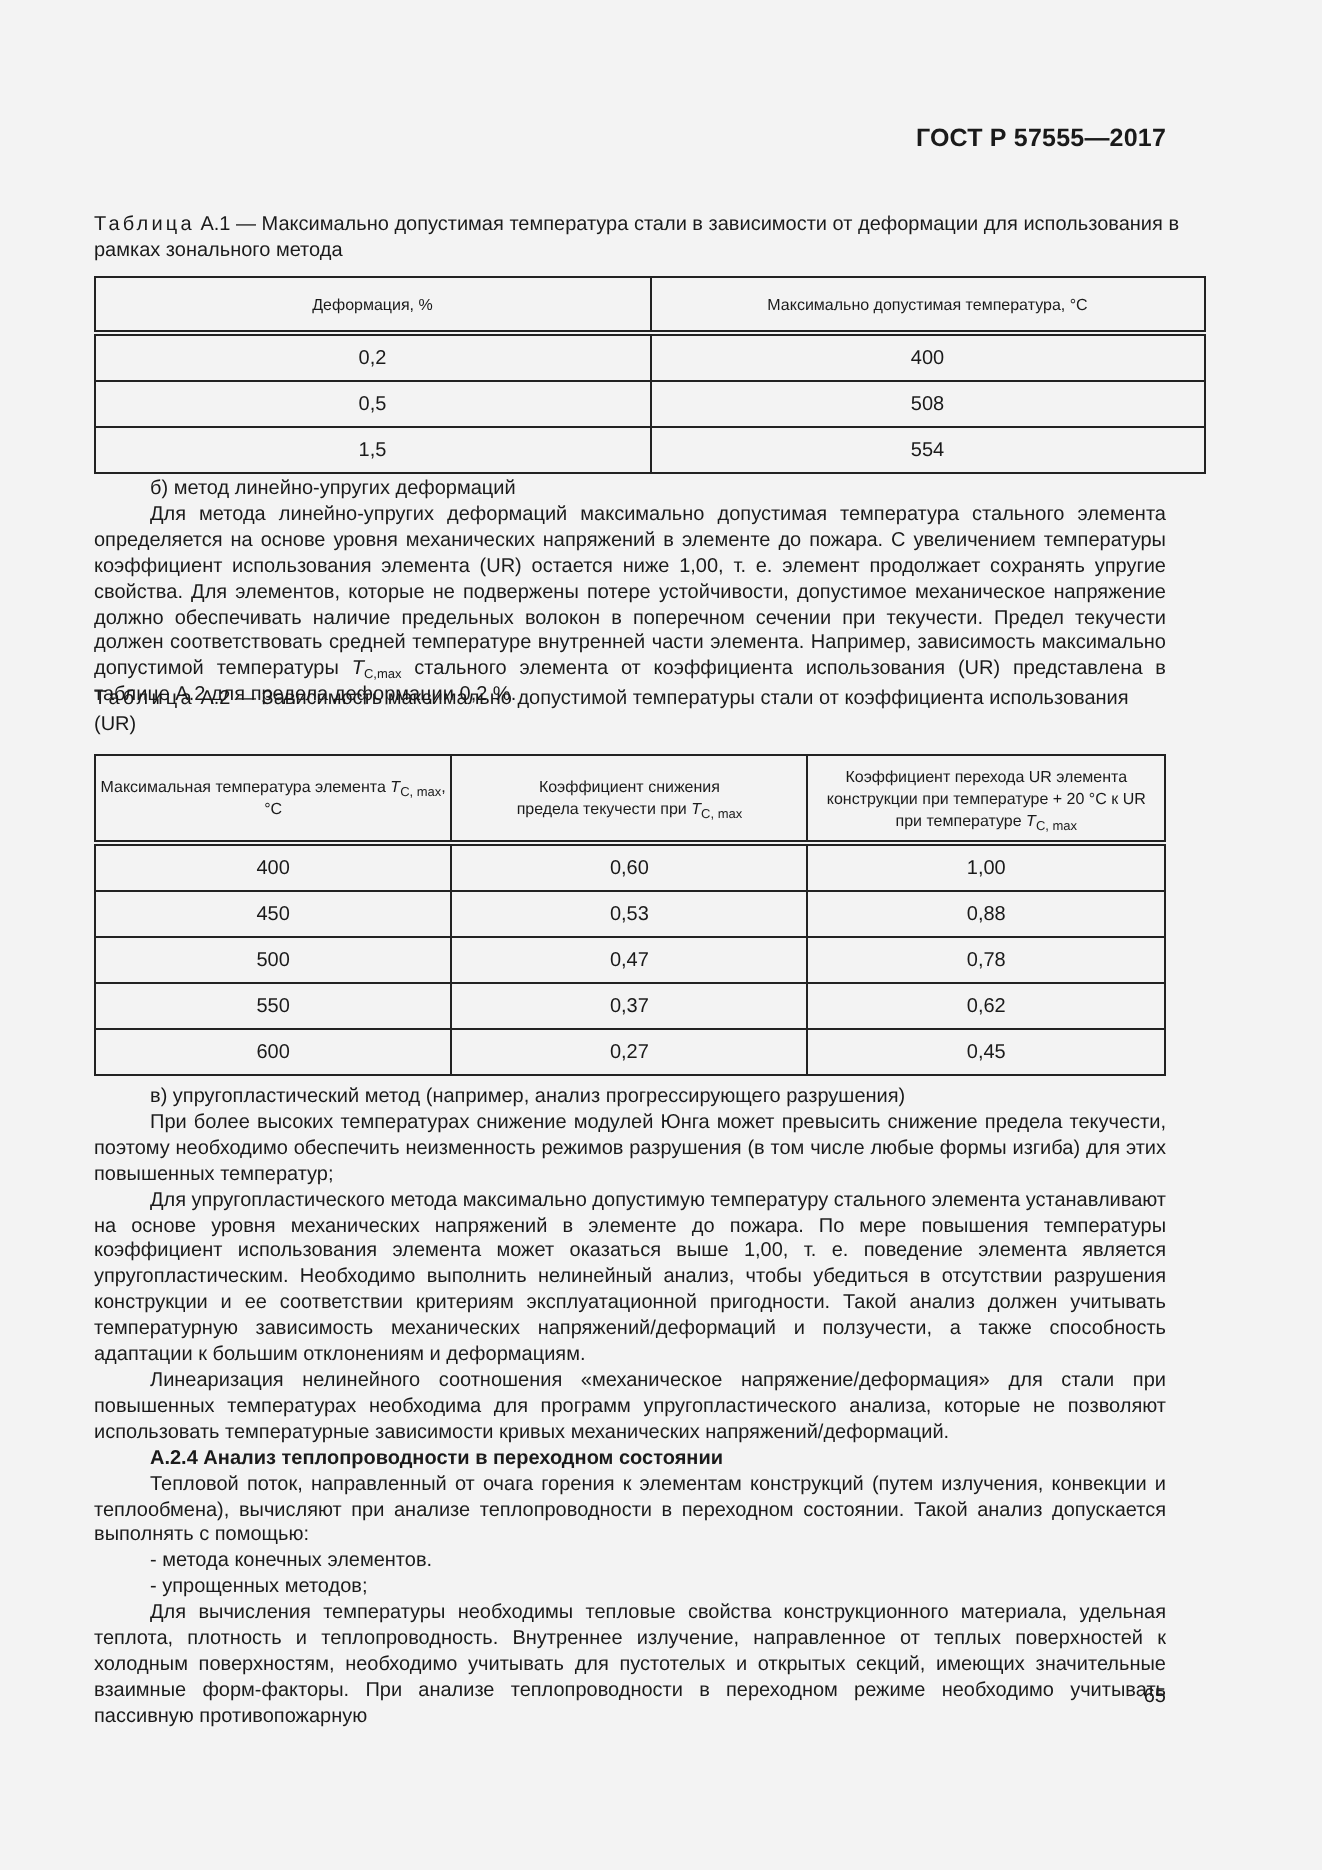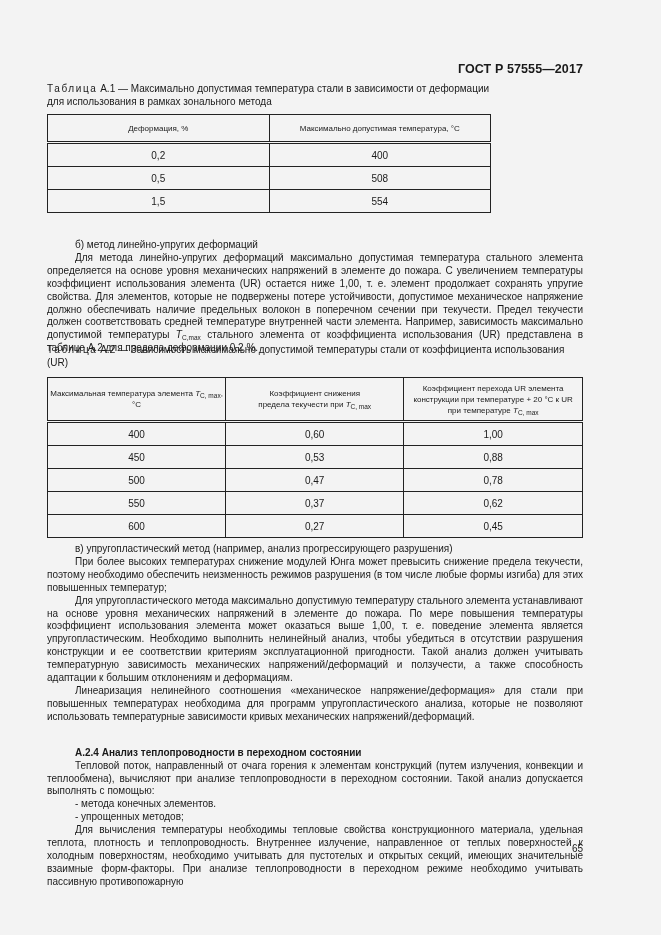--- a/index.html
+++ b/index.html
@@ -21,32 +21,32 @@
   }
   th { font-size: 8px; line-height: 11px; }
   .t1 th { height: 26px; }
   .t1 td { height: 22px; }
   .t1 thead tr th, .t2 thead tr th { border-bottom: 3px double #222; }
   .t2 th { height: 42px; }
   .t2 td { height: 22px; }
   .p { font-size: 10px; line-height: 12.9px; text-align: justify; margin: 0; }
   .ind { text-indent: 28px; }
   .ind2 { padding-left: 28px; }
-  .h { font-weight: bold; padding-left: 28px; font-size: 10px; line-height: 12.9px; margin-top: 23px; }
+  .h { font-weight: bold; padding-left: 28px; font-size: 10px; line-height: 12.9px; }
   i.T { font-style: italic; }
   sub { font-size: 6.5px; vertical-align: -2px; line-height: 0; }
   .pagenum { position: absolute; top: 843px; right: 0; font-size: 10px; text-align: center; }
 </style>
 </head>
 <body>
 
 <div class="page">
   <div class="std-code">ГОСТ Р 57555—2017</div>
 
-  <div style="position:absolute; top:82px; left:0; width:444px;">
+  <div style="position:absolute; top:106px; left:0; width:556px;">
     <div class="caption">
       <span class="spaced">Таблица</span><span> А.1</span><span> — Максимально допустимая температура стали в зависимости от деформации для использования в рамках зонального метода</span>
     </div>
     <table class="t1" style="margin-top:6px;">
       <thead>
         <tr>
           <th style="width:50%;">Деформация, %</th>
           <th>Максимально допустимая температура, °С</th>
         </tr>
       </thead>

